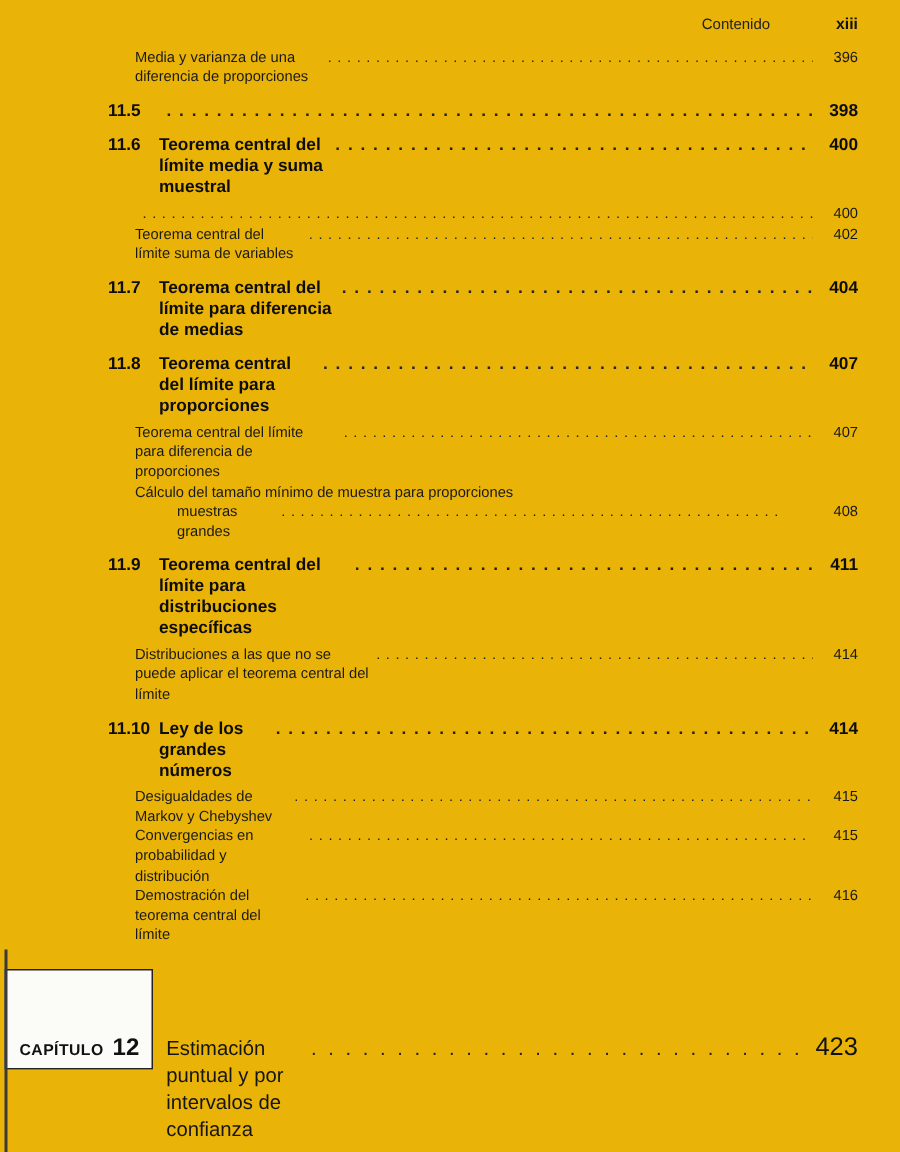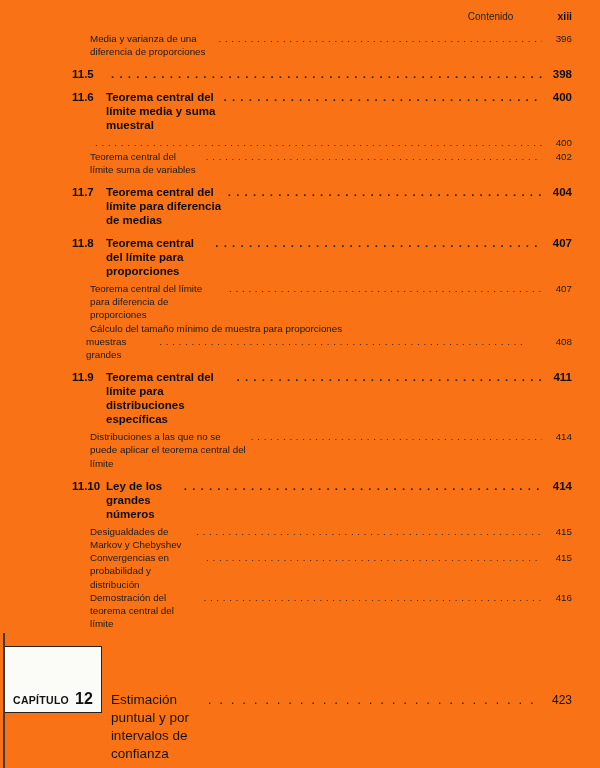--- a/index.html
+++ b/index.html
@@ -10,21 +10,21 @@
     color: #111;
     width: 600px;
     height: 768px;
     overflow: hidden;
   }
   .page {
     width: 600px;
     height: 768px;
     padding: 10px 0 6px 0;
     position: relative;
-    background: #f97316;
+    background: #eab308;
   }
   
   .header {
     display: flex;
     justify-content: flex-end;
     align-items: baseline;
     gap: 44px;
     padding-right: 28px;
     margin-bottom: 10px;
   }
@@ -49,21 +49,21 @@
   }
   .pg { flex: 0 0 auto; min-width: 26px; text-align: right; }
 
   
   .row.sub {
     font-size: 9.8px;
     line-height: 13.2px;
     padding-left: 90px;
     color: #1a1a1a;
   }
-  .row.sub.contline { padding-left: 86px; gap: 20px; }
+  .row.sub.contline { padding-left: 118px; gap: 20px; }
   .row.sub .dots::after { letter-spacing: 0.5px; }
 
   
   .row.section {
     font-size: 11.5px;
     font-weight: 700;
     line-height: 14px;
     margin-top: 9px;
     margin-bottom: 4px;
     padding-left: 72px;
@@ -96,21 +96,21 @@
     align-items: baseline;
     border: 1.6px solid #222;
     padding: 3px 8px 3px 9px;
     margin-left: 3px;
     margin-right: 9px;
     background: #fbfbf8;
   }
   .ch-label { font-size: 10.5px; font-weight: 700; letter-spacing: 0.3px; margin-top: 10px; }
   .ch-num { font-size: 16px; font-weight: 700; margin-left: 6px; margin-top: 40px; }
   .ch-title { color: #151515; }
-  .ch-pg { font-size: 12px; }
+  .ch-pg { font-size: 17px; }
   .chapter-row .dots::after { letter-spacing: 2px; }
 </style>
 </head>
 <body>
 
 <div class="page">
   <div class="header">
     <span class="contents-label">Contenido</span>
     <span class="folio">xiii</span>
   </div>

